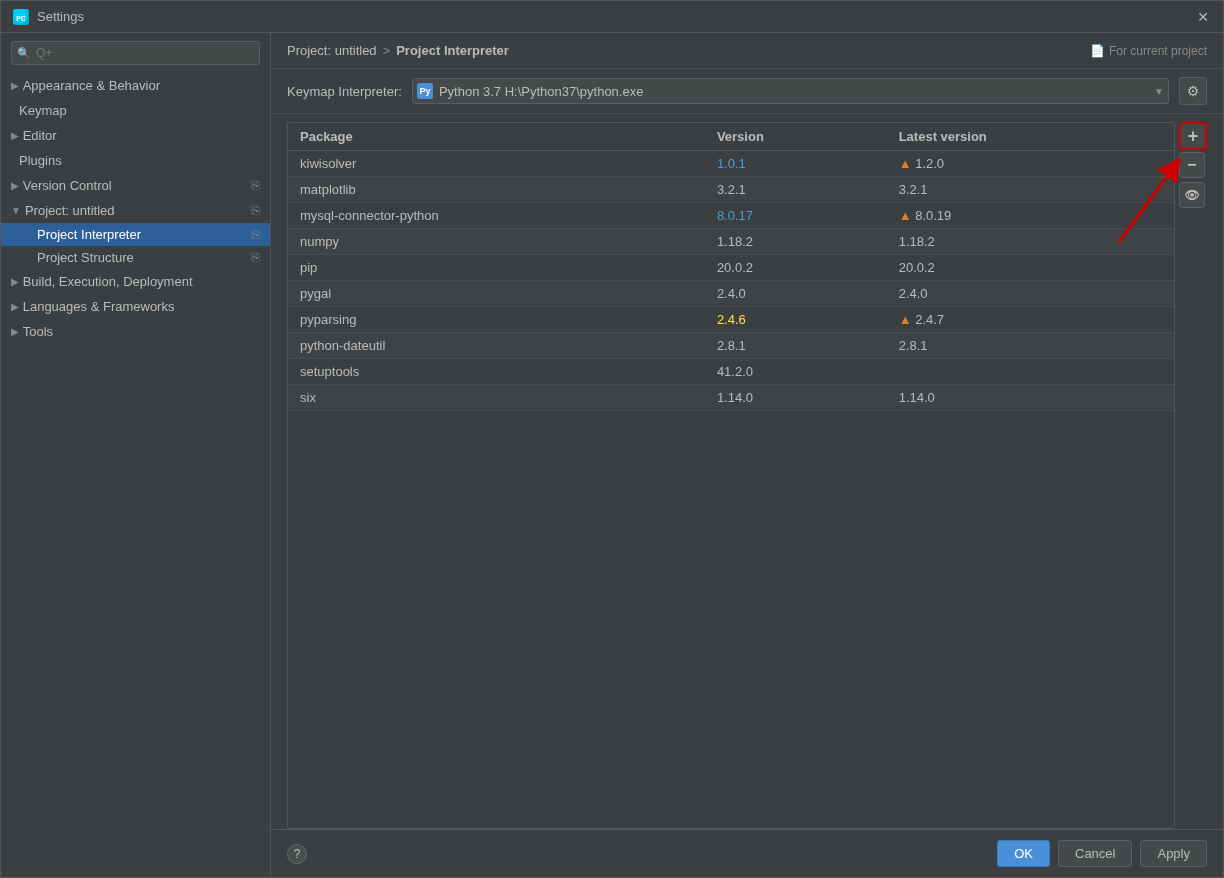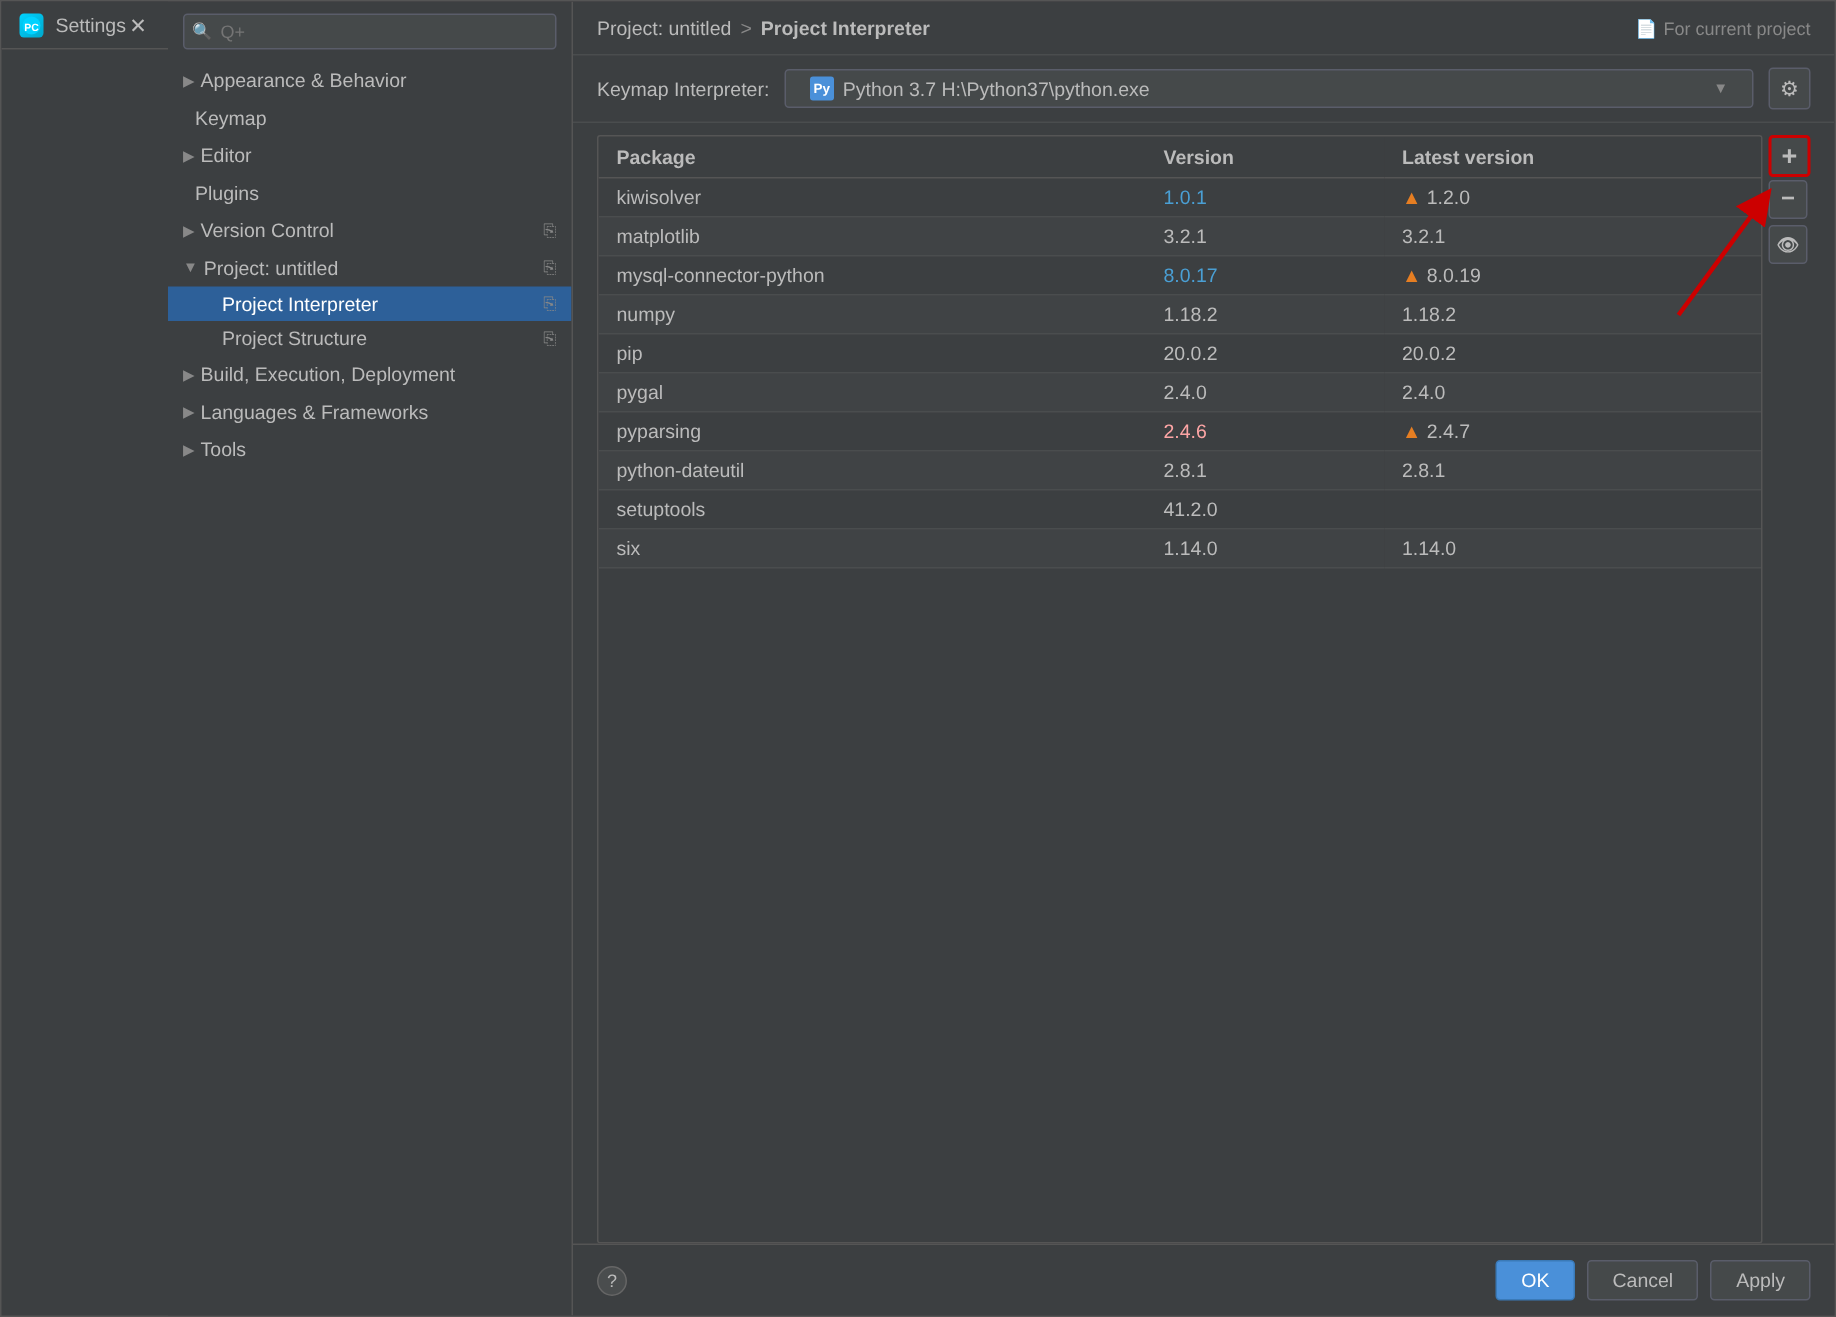--- a/index.html
+++ b/index.html
@@ -11,21 +11,21 @@
       align-items: center;
       justify-content: center;
       min-height: 100vh;
     }
     .window {
       width: 1224px;
       height: 878px;
       background: #3c3f41;
       border: 1px solid #555;
       display: flex;
-      flex-direction: row;
+      flex-direction: column;
       box-shadow: 0 4px 20px rgba(0,0,0,0.5);
     }
     .title-bar {
       background: #3c3f41;
       height: 32px;
       display: flex;
       align-items: center;
       padding: 0 12px;
       justify-content: space-between;
       border-bottom: 1px solid #555;
@@ -189,21 +189,21 @@
       color: #bbbbbb;
       font-size: 13px;
       white-space: nowrap;
     }
     .interpreter-dropdown {
       flex: 1;
       background: #45494a;
       border: 1px solid #5a5d6a;
       border-radius: 3px;
       color: #bbbbbb;
-      padding: 4px 16px;
+      padding: 4px 4px;
       font-size: 13px;
       display: flex;
       align-items: center;
       gap: 6px;
       cursor: pointer;
     }
     .interpreter-dropdown .py-icon {
       width: 16px;
       height: 16px;
       background: #4a90d9;
@@ -527,21 +527,21 @@
                   <td>20.0.2</td>
                   <td>20.0.2</td>
                 </tr>
                 <tr>
                   <td>pygal</td>
                   <td>2.4.0</td>
                   <td>2.4.0</td>
                 </tr>
                 <tr>
                   <td>pyparsing</td>
-                  <td style="color: #fca5a5;">2.4.6</td>
+                  <td style="color: #fde047;">2.4.6</td>
                   <td><span style="color:#e67e22;">▲</span> 2.4.7</td>
                 </tr>
                 <tr>
                   <td>python-dateutil</td>
                   <td>2.8.1</td>
                   <td>2.8.1</td>
                 </tr>
                 <tr>
                   <td>setuptools</td>
                   <td>41.2.0</td>

